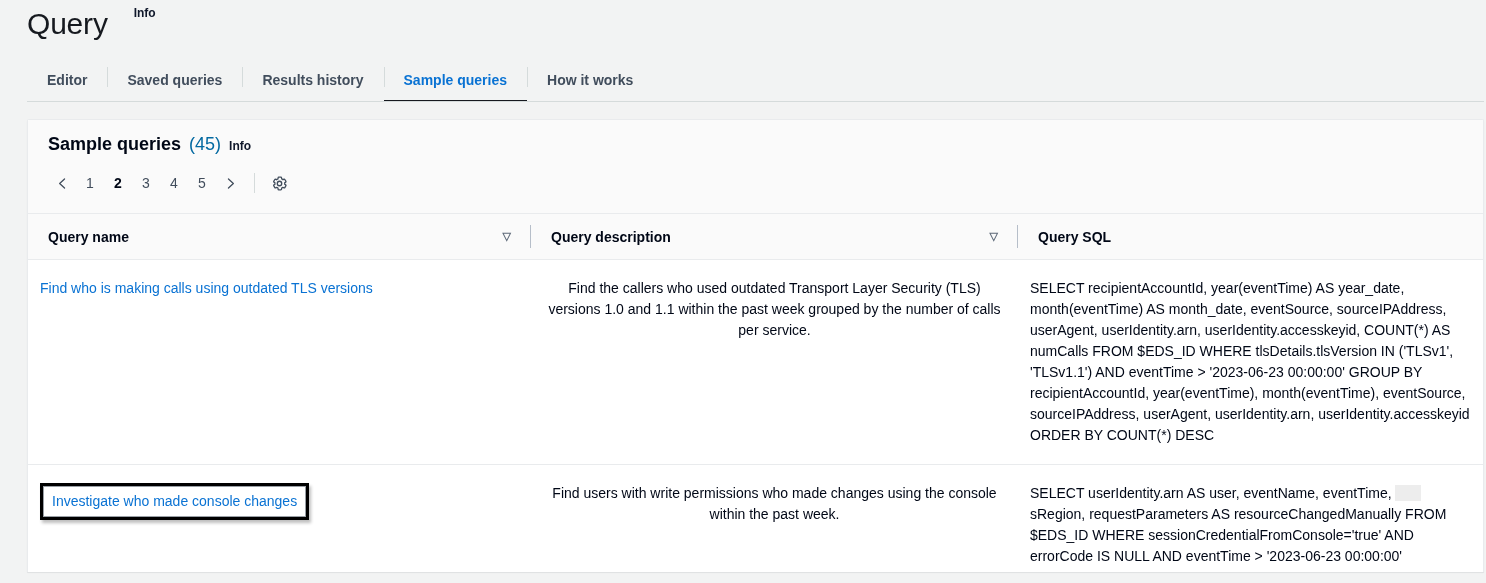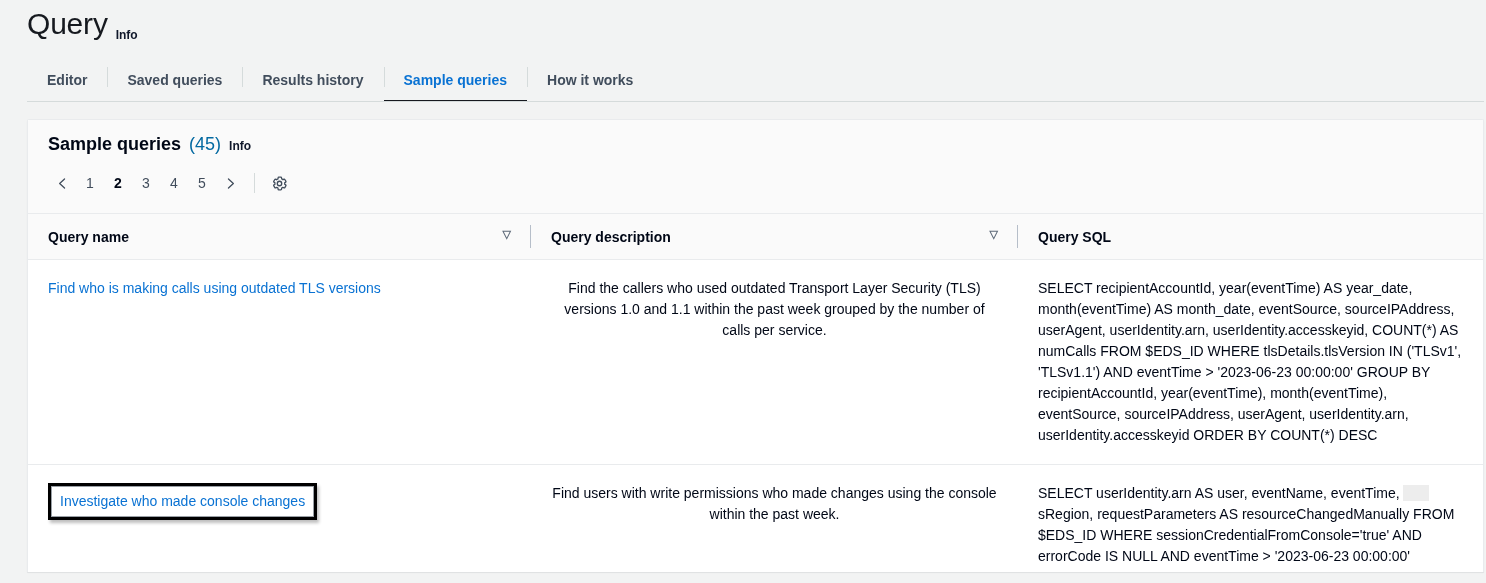--- a/index.html
+++ b/index.html
@@ -12,22 +12,22 @@
     background: #f2f3f3;
     font-family: "Liberation Sans", sans-serif;
     color: #16191f;
     overflow: hidden;
   }
 
   
   .page-header {
     padding: 6px 0 0 27px;
     display: flex;
-    align-items: flex-end;
-    gap: 8px;
+    align-items: flex-start;
+    gap: 26px;
     height: 42px;
     box-sizing: border-box;
   }
   .page-title {
     font-size: 30px;
     font-weight: 400;
     letter-spacing: -0.2px;
     color: #16191f;
     line-height: 36px;
   }
@@ -213,20 +213,21 @@
     color: #000716;
     padding: 12px 20px 12px 20px;
     border-top: 1px solid #e9ebed;
     border-bottom: 1px solid #e9ebed;
     position: relative;
     vertical-align: middle;
     height: 21px;
   }
   th .th-inner {
     display: flex;
+    align-items: center;
     justify-content: space-between;
     gap: 6px;
   }
   .sort-icon {
     color: #5f6b7a;
     font-size: 11px;
     line-height: 1;
     cursor: pointer;
   }
   th.has-div::after {
@@ -234,21 +235,21 @@
     position: absolute;
     right: 0;
     top: 11px;
     bottom: 11px;
     width: 1px;
     background: #b6bec9;
   }
   table.q-table td {
     font-size: 14px;
     color: #000716;
-    padding: 18px 20px;
+    padding: 18px 12px;
     vertical-align: top;
     border-bottom: 1px solid #e9ebed;
     line-height: 21px;
   }
   td.col-name { vertical-align: middle; }
   td.col-desc { vertical-align: middle; text-align: center; }
   .q-link {
     color: #0972d3;
     text-decoration: none;
     cursor: pointer;

